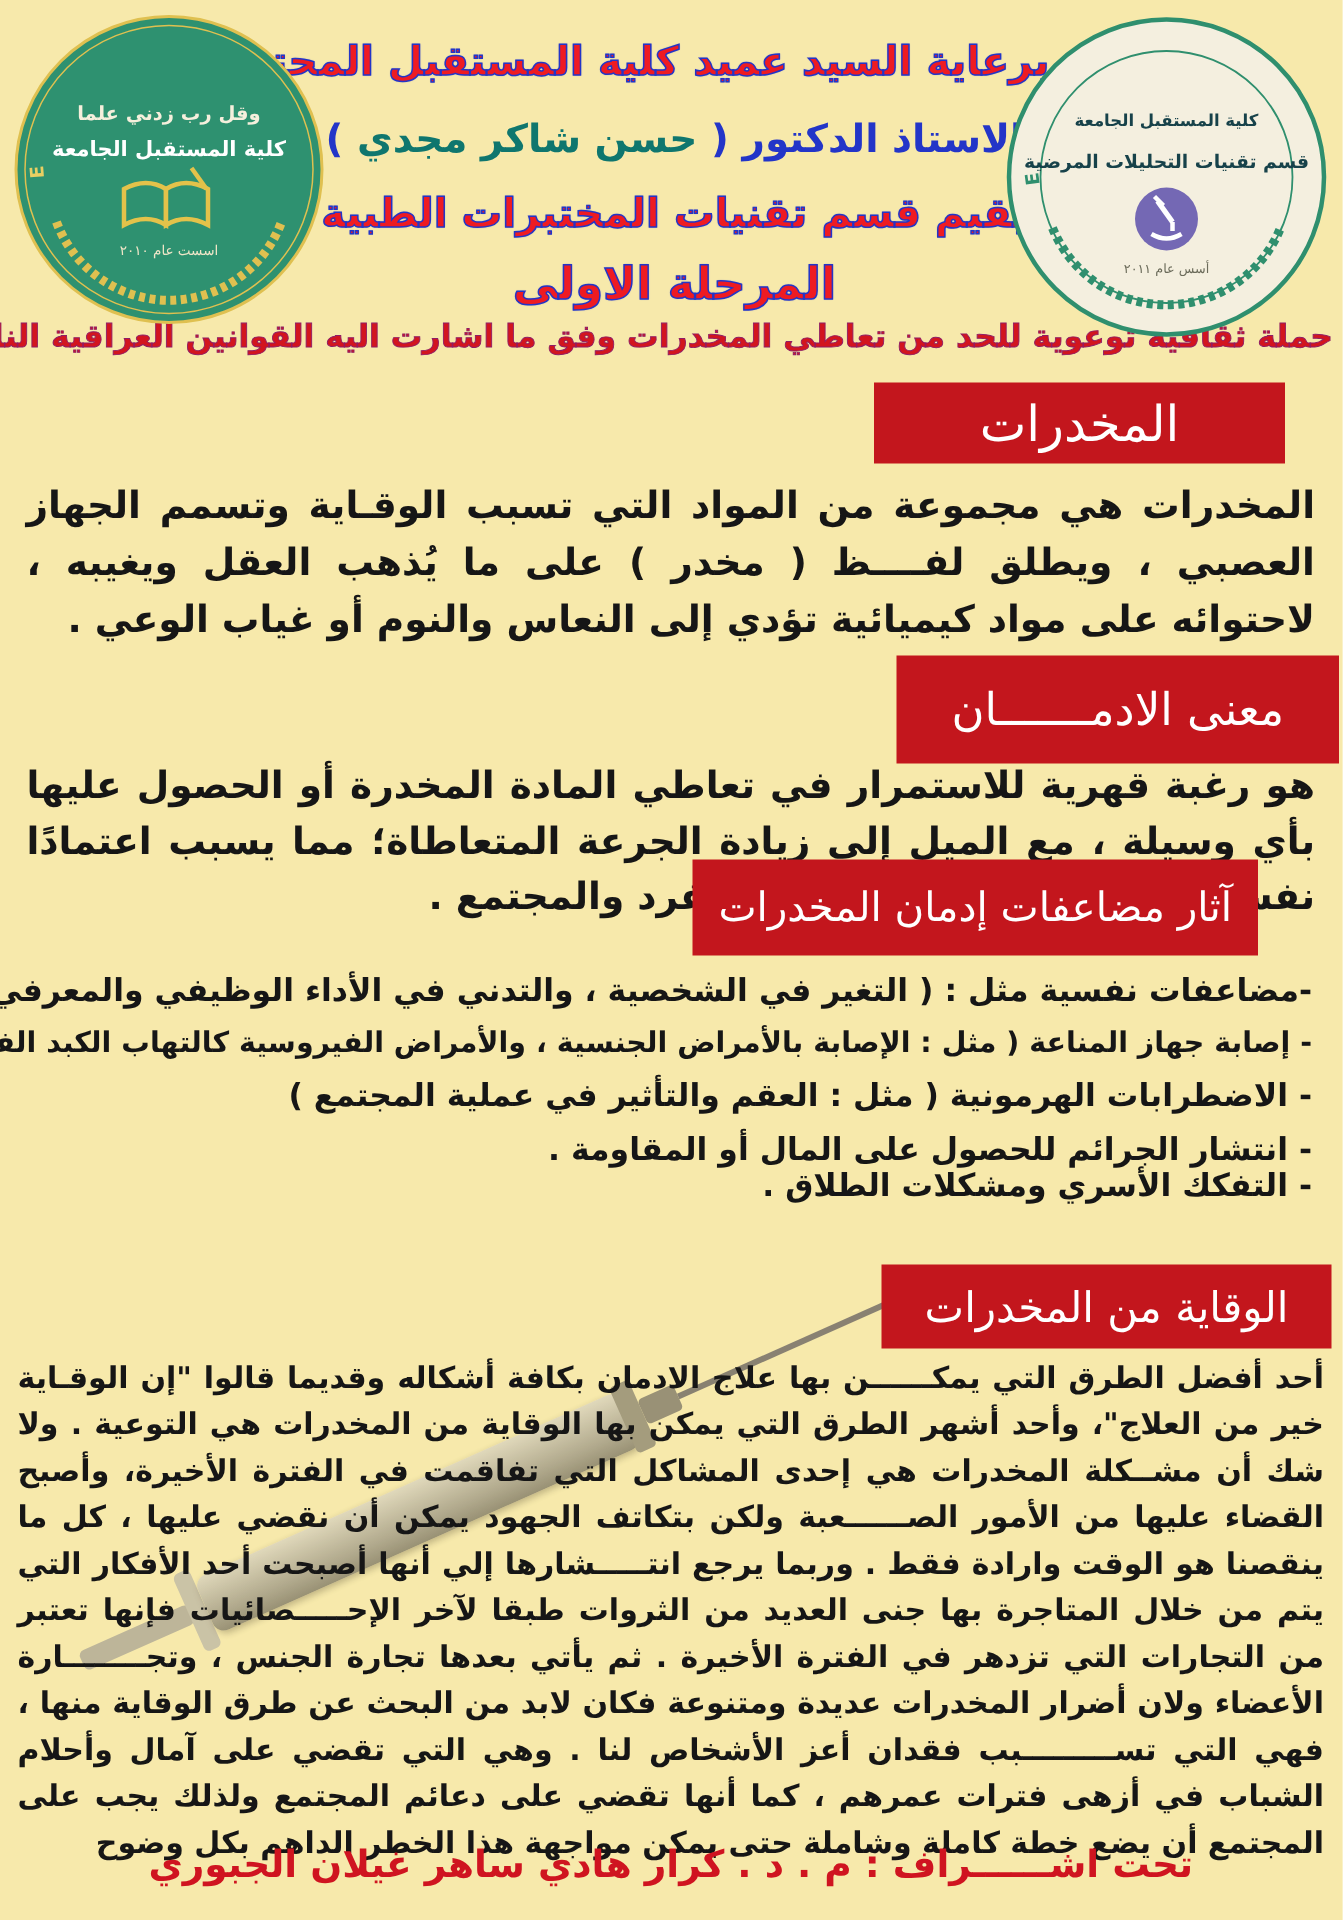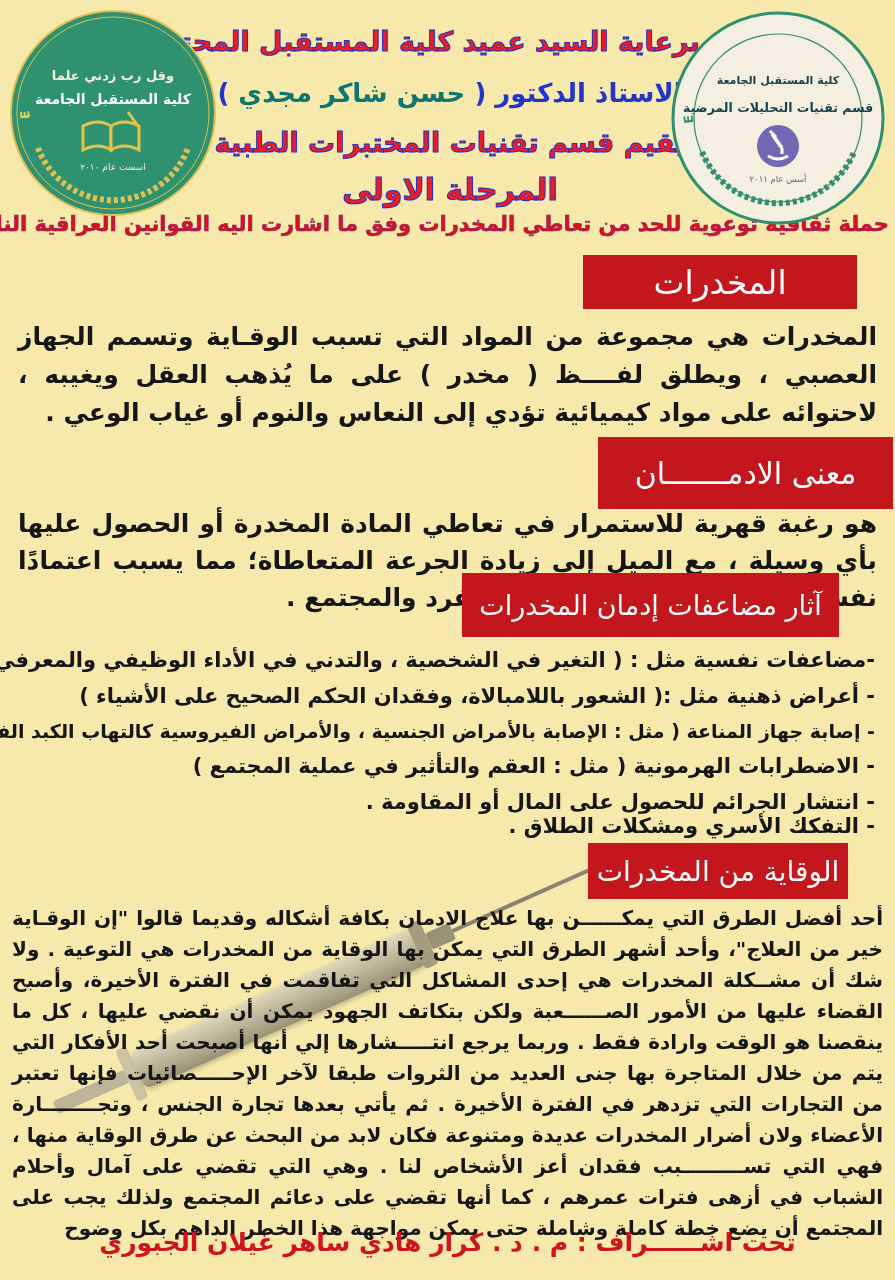--- a/index.html
+++ b/index.html
@@ -139,27 +139,26 @@
   <div class="para" style="top:318px;font-size:25px;line-height:38px;">المخدرات هي مجموعة من المواد التي تسبب الوقـاية وتسمم الجهاز العصبي ، ويطلق لفــــظ ( مخدر ) على ما يُذهب العقل ويغيبه ، لاحتوائه على مواد كيميائية تؤدي إلى النعاس والنوم أو غياب الوعي .</div>
 
   <div class="banner" style="left:580px;top:437px;width:295px;height:72px;font-size:30px;margin-left:18px;">معنى الادمـــــــان</div>
 
   <div class="para" style="top:505px;font-size:25px;line-height:37px;">هو رغبة قهرية للاستمرار في تعاطي المادة المخدرة أو الحصول عليها بأي وسيلة ، مع الميل إلى زيادة الجرعة المتعاطاة؛ مما يسبب اعتمادًا نفسيًّا وجسميًّا وتأثيرًا ضارًا في الفرد والمجتمع .</div>
 
   <div class="banner" style="left:462px;top:573px;width:377px;height:64px;font-size:27px;">آثار مضاعفات إدمان المخدرات</div>
 
   <div style="position:absolute;top:648px;left:6px;right:20px;z-index:5;">
     <div class="list-item" style="font-size:21px;margin-bottom:12px;">-مضاعفات نفسية مثل : ( التغير في الشخصية ، والتدني في الأداء الوظيفي والمعرفي )</div>
-    <div class="list-item" style="font-size:21px;margin-bottom:12px;">- أعراض ذهنية مثل :( الشعور باللامبالاة، وفقدان الحكم الصحيح على الأشياء )</div>
     <div class="list-item" style="font-size:19px;margin-bottom:12px;">- إصابة جهاز المناعة ( مثل : الإصابة بالأمراض الجنسية ، والأمراض الفيروسية كالتهاب الكبد الفيروسي )</div>
     <div class="list-item" style="font-size:21px;margin-bottom:12px;">- الاضطرابات الهرمونية ( مثل : العقم والتأثير في عملية المجتمع )</div>
     <div class="list-item" style="font-size:21px;">- انتشار الجرائم للحصول على المال أو المقاومة .</div>
     <div class="list-item" style="font-size:21px;margin-bottom:12px;">- التفكك الأسري ومشكلات الطلاق .</div>
   </div>
 
-  <div class="banner" style="left:588px;top:843px;width:260px;height:56px;font-size:28px;">الوقاية من المخدرات</div>
+  <div class="banner" style="left:588px;top:843px;width:300px;height:56px;font-size:28px;">الوقاية من المخدرات</div>
 
   <div class="para" style="top:903px;left:12px;right:12px;font-size:20px;line-height:31px;">أحد أفضل الطرق التي يمكــــــن بها علاج الادمان بكافة أشكاله وقديما قالوا "إن الوقـاية خير من العلاج"، وأحد أشهر الطرق التي يمكن بها الوقاية من المخدرات هي التوعية . ولا شك أن مشــكلة المخدرات هي إحدى المشاكل التي تفاقمت في الفترة الأخيرة، وأصبح القضاء عليها من الأمور الصــــــعبة ولكن بتكاتف الجهود يمكن أن نقضي عليها ، كل ما ينقصنا هو الوقت وارادة فقط . وربما يرجع انتـــــشارها إلي أنها أصبحت أحد الأفكار التي يتم من خلال المتاجرة بها جنى العديد من الثروات طبقا لآخر الإحـــــصائيات فإنها تعتبر من التجارات التي تزدهر في الفترة الأخيرة . ثم يأتي بعدها تجارة الجنس ، وتجــــــــارة الأعضاء ولان أضرار المخدرات عديدة ومتنوعة فكان لابد من البحث عن طرق الوقاية منها ، فهي التي تســـــــــبب فقدان أعز الأشخاص لنا . وهي التي تقضي على آمال وأحلام الشباب في أزهى فترات عمرهم ، كما أنها تقضي على دعائم المجتمع ولذلك يجب على المجتمع أن يضع خطة كاملة وشاملة حتى يمكن مواجهة هذا الخطر الداهم بكل وضوح</div>
 
   <div style="position:absolute;top:1228px;left:0;right:0;text-align:center;font-size:25px;font-weight:700;
               color:#cf1420;z-index:6;">تحت اشــــــراف : م . د . كرار هادي ساهر غيلان الجبوري</div>
 
 </div>
 
 </body></html>

